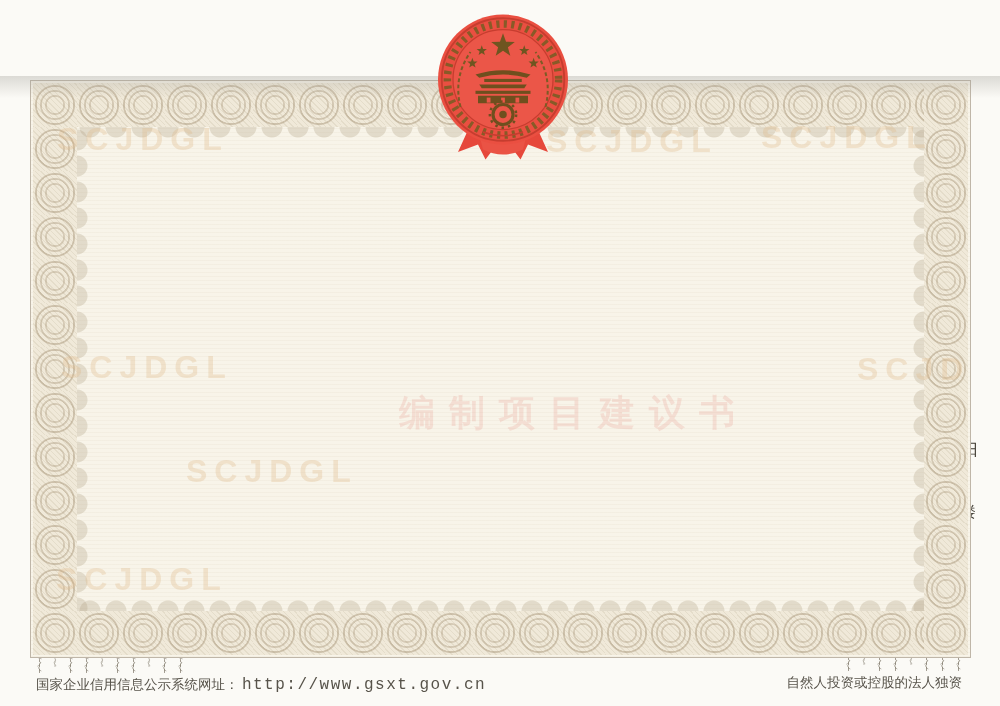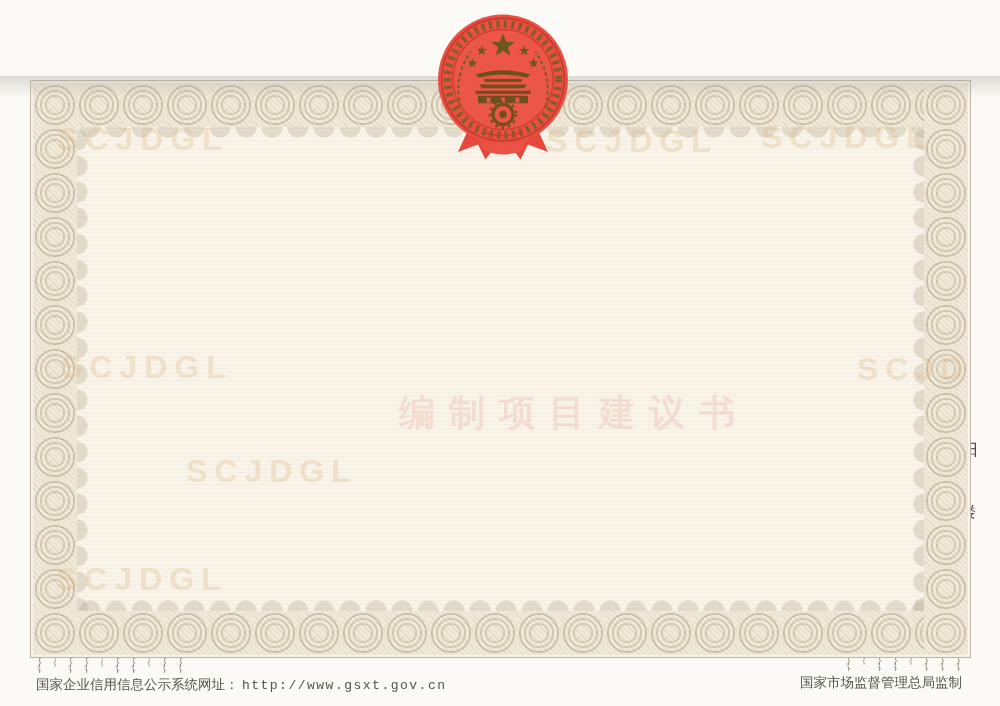--- a/index.html
+++ b/index.html
@@ -67,21 +67,21 @@
   .mg.s{width:7px;height:19px;}
   .mg.m{width:9px;height:30px;}
   .mg.l{width:11px;height:44px;}
   .mgrow{display:flex;gap:9px;align-items:flex-start;}
   .dmg{width:7px;height:15px;vertical-align:-2px;color:#5d5748;}
   
   .seal{position:absolute;left:733px;top:486px;width:148px;height:148px;opacity:.85;filter:blur(.3px);
         mix-blend-mode:multiply;}
   
   .footer{font-size:13.5px;color:#57534a;}
-  .footer .url{font-family:"Liberation Mono",monospace;font-size:13px;letter-spacing:1.5px;}
+  .footer .url{font-family:"Liberation Mono",monospace;font-size:16px;letter-spacing:1.5px;}
   .fmg{margin-bottom:3px;}
   .fr{text-align:right;}
   .fr .mgrow{justify-content:flex-end;}
 </style>
 </head>
 <body>
 
 <div class="page">
 
   <svg width="0" height="0" style="position:absolute">
@@ -404,16 +404,16 @@
         <svg class="mg s" viewBox="0 0 12 44">
           <use href="#mgp"></use>
         </svg>
         <svg class="mg s" viewBox="0 0 12 44">
           <use href="#mgp"></use>
         </svg>
         <svg class="mg s" viewBox="0 0 12 44">
           <use href="#mgp"></use>
         </svg>
       </div>
-    <div>国家市场监督管理总局监制</div>
+    <div>自然人投资或控股的法人独资</div>
   </div>
 
 </div>
 
 </body></html>

